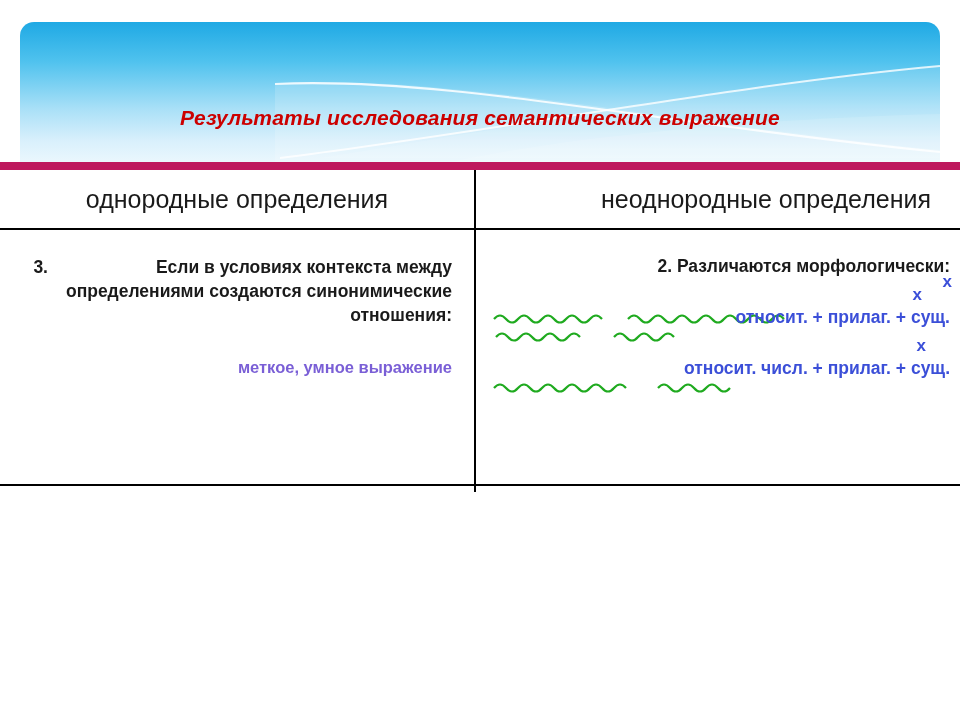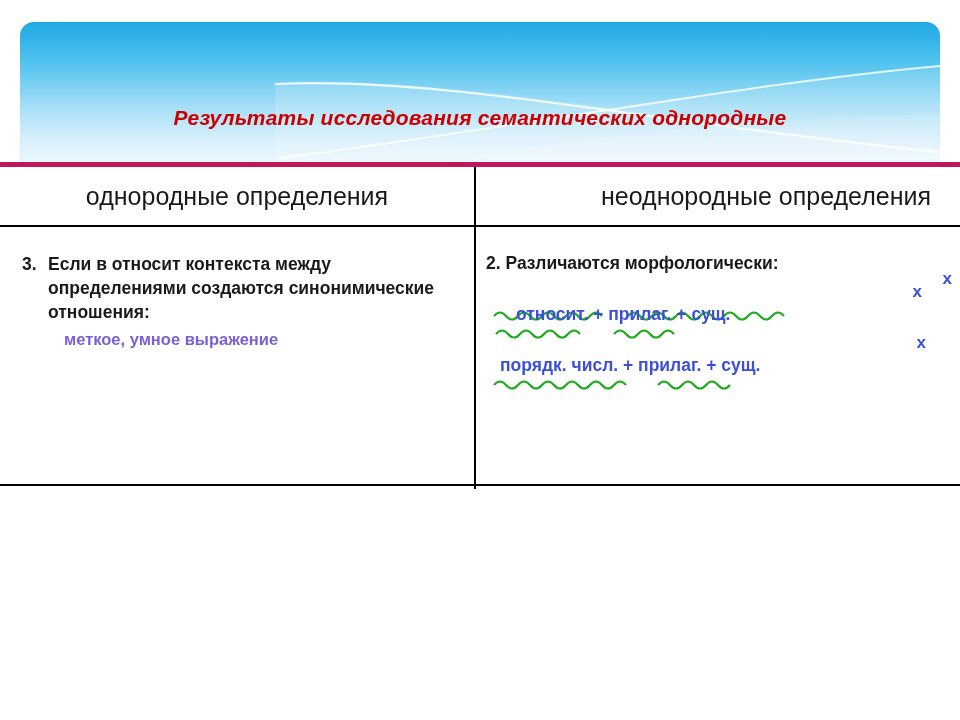--- a/index.html
+++ b/index.html
@@ -45,23 +45,24 @@
     letter-spacing: 0.2px;
   }
 
   
   .table {
     position: absolute;
     left: 0;
     top: 162px;
     width: 960px;
     height: 324px;
-    border-top: 5px solid #be185d;
+    border-top: 8px solid #be185d;
     border-bottom: 2px solid #000;
     box-sizing: border-box;
+    text-align: right;
   }
   .table-head {
     position: relative;
     height: 58px;
     border-bottom: 2px solid #000;
   }
   .table-body {
     position: relative;
     height: 262px;
   }
@@ -102,21 +103,21 @@
     color: #1a1a1a;
     line-height: 1.36;
   }
   .num-item .marker {
     flex: 0 0 26px;
   }
   .num-item .txt {
     flex: 1 1 auto;
   }
   .example-left {
-    margin-top: 6px;
+    margin-top: 31px;
     margin-left: 42px;
     font-size: 16.5px;
     font-weight: bold;
     color: #7a5fd6;
   }
 
   
   .cell-right {
     position: absolute;
     left: 476px;
@@ -158,38 +159,38 @@
 <body>
 
 <div class="banner">
   <svg class="swoosh" viewBox="0 0 920 140" preserveAspectRatio="none">
     <path d="M255,62 C420,50 640,100 920,128 L920,140 L255,140 Z" fill="#ffffff" opacity="0.16"></path>
     <path d="M255,62 C430,54 650,104 920,130" stroke="#ffffff" stroke-width="2.2" fill="none" opacity="0.85"></path>
     <path d="M920,44 C720,62 470,110 260,136" stroke="#ffffff" stroke-width="2" fill="none" opacity="0.8"></path>
     <path d="M920,44 C740,60 500,104 300,136 L920,136 Z" fill="#ffffff" opacity="0.12"></path>
     <path d="M430,140 C560,112 760,96 920,92 L920,140 Z" fill="#ffffff" opacity="0.13"></path>
   </svg>
-  <div class="banner-title">Результаты исследования семантических однородные</div>
+  <div class="banner-title">Результаты исследования семантических выражение</div>
 </div>
 
 <div class="table">
 
   <div class="table-head">
     <div class="col-divider"></div>
     <div class="head-cell left">однородные определения</div>
     <div class="head-cell right">неоднородные определения</div>
   </div>
 
   <div class="table-body">
     <div class="col-divider"></div>
 
     <div class="cell-left">
       <div class="num-item">
         <span class="marker">3.</span>
-        <span class="txt">Если в относит контекста между определениями создаются синонимические отношения:</span>
+        <span class="txt">Если в условиях контекста между определениями создаются синонимические отношения:</span>
       </div>
       <div class="example-left">меткое, умное выражение</div>
     </div>
 
     <div class="cell-right">
       <div class="right-head">2. Различаются морфологически:</div>
 
       <div class="formula f1">
         <span class="xmark" style="right:-2px; top:-19px;">х</span>
         <svg class="squiggle" style="left:-8px; top:20px;" width="330" height="14" viewBox="0 0 330 14">
@@ -201,21 +202,21 @@
       <div class="formula f2">
         <span>относит. + прилаг. + сущ.</span>
         <span class="xmark" style="right:28px; top:-22px;">х</span>
         <svg class="squiggle" style="left:-22px; top:22px;" width="300" height="14" viewBox="0 0 300 14">
           <path d="M2,8 q6,-7 12,0 t12,0 t12,0 t12,0 t12,0 t12,0 t12,0" stroke="#1faa1f" stroke-width="2.2" fill="none"></path>
           <path d="M120,8 q6,-7 12,0 t12,0 t12,0 t12,0 t12,0" stroke="#1faa1f" stroke-width="2.2" fill="none"></path>
         </svg>
       </div>
 
       <div class="formula f3">
-        <span>порядк. числ. + прилаг. + сущ.</span>
+        <span>относит. числ. + прилаг. + сущ.</span>
         <span class="xmark" style="right:24px; top:-22px;">х</span>
         <svg class="squiggle" style="left:-8px; top:22px;" width="320" height="14" viewBox="0 0 320 14">
           <path d="M2,8 q6,-7 12,0 t12,0 t12,0 t12,0 t12,0 t12,0 t12,0 t12,0 t12,0 t12,0 t12,0" stroke="#1faa1f" stroke-width="2.2" fill="none"></path>
           <path d="M166,8 q6,-7 12,0 t12,0 t12,0 t12,0 t12,0 t12,0" stroke="#1faa1f" stroke-width="2.2" fill="none"></path>
         </svg>
       </div>
     </div>
   </div>
 </div>
 

